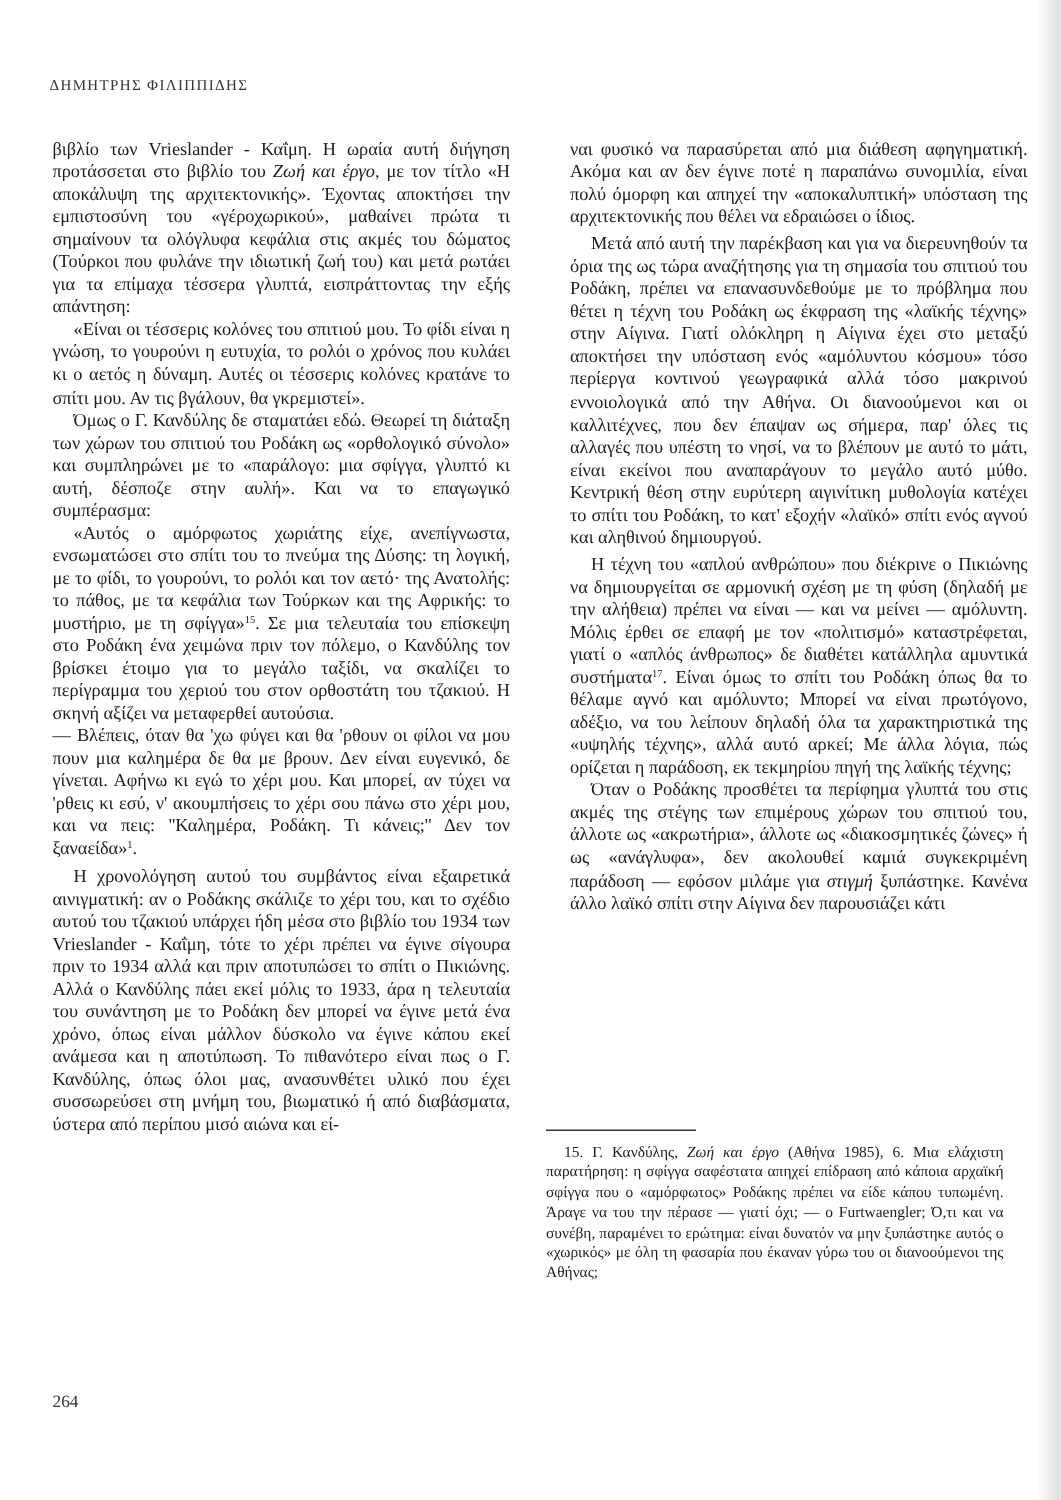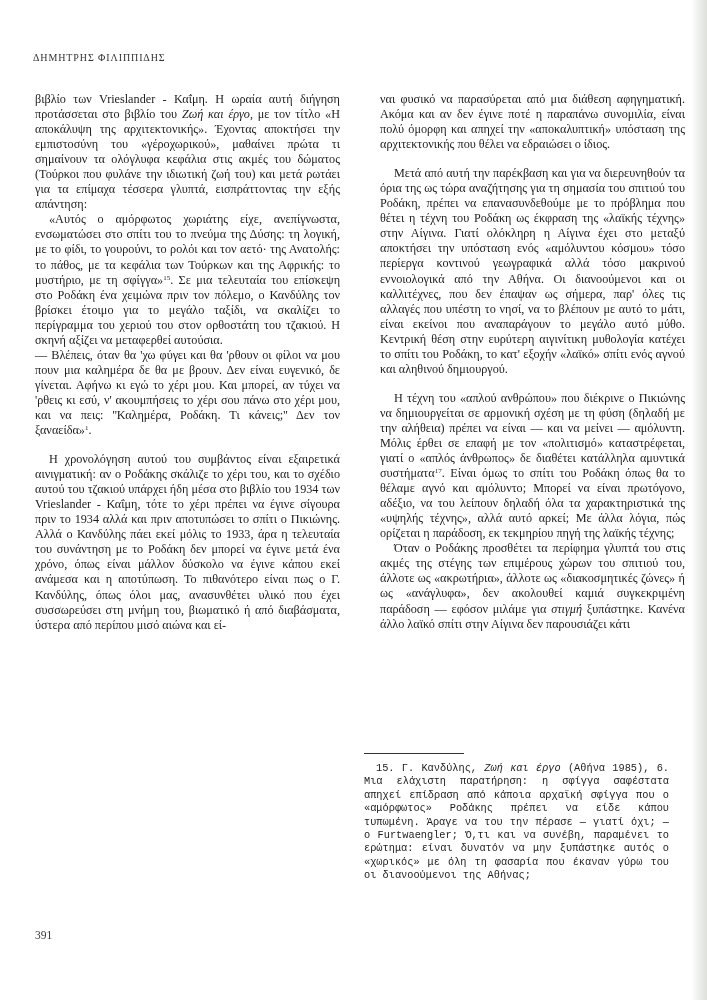--- a/index.html
+++ b/index.html
@@ -20,52 +20,54 @@
   }
   .col {
     position: absolute; top: 92px; width: 305px;
     font-size: 12.2px; line-height: 15.05px;
     text-align: justify; hyphens: manual;
   }
   .col-left { left: 35px; }
   .col-right { left: 380px; }
   .col p { margin: 0; text-indent: 14px; }
   .col p.noindent { text-indent: 0; }
-  .col p.gap { margin-top: 14px; }
+  .col p.gap { margin-top: 3px; }
   sup { font-size: 7px; vertical-align: 4px; line-height: 0; }
   i { font-style: italic; }
   .footnotes {
     position: absolute; left: 364px; top: 753px; width: 305px;
-    font-size: 10.3px; line-height: 13.4px; text-align: justify; font-family: Liberation Mono, monospace;
+    font-size: 10.3px; line-height: 13.4px; text-align: justify;
   }
   .fn-rule { width: 100px; border-top: 1px solid #333; margin-bottom: 8px; }
   .footnotes p { margin: 0 0 6px 0; text-indent: 12px; }
   .page-number {
     position: absolute; left: 35px; top: 929px; font-size: 11.5px; color: #333;
   }
 </style>
 </head>
 <body>
 
 <div class="right-edge"></div>
 
 <div class="running-head">ΔΗΜΗΤΡΗΣ ΦΙΛΙΠΠΙΔΗΣ</div>
 
 <div class="col col-left">
   <p class="noindent"><span>βιβλίο των Vrieslander - Καΐμη. Η ωραία αυτή διήγηση προτάσσεται στο βιβλίο του </span><i>Ζωή και έργο</i><span>, με τον τίτλο «Η αποκάλυψη της αρχιτεκτονικής». Έχοντας αποκτήσει την εμπιστοσύνη του «γέροχωρικού», μαθαίνει πρώτα τι σημαίνουν τα ολόγλυφα κεφάλια στις ακμές του δώματος (Τούρκοι που φυλάνε την ιδιωτική ζωή του) και μετά ρωτάει για τα επίμαχα τέσσερα γλυπτά, εισπράττοντας την εξής απάντηση:</span></p>
+  <p><span>«Είναι οι τέσσερις κολόνες του σπιτιού μου. Το φίδι είναι η γνώση, το γουρούνι η ευτυχία, το ρολόι ο χρόνος που κυλάει κι ο αετός η δύναμη. Αυτές οι τέσσερις κολόνες κρατάνε το σπίτι μου. Αν τις βγάλουν, θα γκρεμιστεί».</span></p>
+  <p><span>Όμως ο Γ. Κανδύλης δε σταματάει εδώ. Θεωρεί τη διάταξη των χώρων του σπιτιού του Ροδάκη ως «ορθολογικό σύνολο» και συμπληρώνει με το «παράλογο: μια σφίγγα, γλυπτό κι αυτή, δέσποζε στην αυλή». Και να το επαγωγικό συμπέρασμα:</span></p>
   <p><span>«Αυτός ο αμόρφωτος χωριάτης είχε, ανεπίγνωστα, ενσωματώσει στο σπίτι του το πνεύμα της Δύσης: τη λογική, με το φίδι, το γουρούνι, το ρολόι και τον αετό· της Ανατολής: το πάθος, με τα κεφάλια των Τούρκων και της Αφρικής: το μυστήριο, με τη σφίγγα»</span><sup>15</sup><span>. Σε μια τελευταία του επίσκεψη στο Ροδάκη ένα χειμώνα πριν τον πόλεμο, ο Κανδύλης τον βρίσκει έτοιμο για το μεγάλο ταξίδι, να σκαλίζει το περίγραμμα του χεριού του στον ορθοστάτη του τζακιού. Η σκηνή αξίζει να μεταφερθεί αυτούσια.</span></p>
   <p class="noindent"><span>— Βλέπεις, όταν θα 'χω φύγει και θα 'ρθουν οι φίλοι να μου πουν μια καλημέρα δε θα με βρουν. Δεν είναι ευγενικό, δε γίνεται. Αφήνω κι εγώ το χέρι μου. Και μπορεί, αν τύχει να 'ρθεις κι εσύ, ν' ακουμπήσεις το χέρι σου πάνω στο χέρι μου, και να πεις: ''Καλημέρα, Ροδάκη. Τι κάνεις;'' Δεν τον ξαναείδα»</span><sup>1</sup><span>.</span></p>
   <p class="gap"><span>Η χρονολόγηση αυτού του συμβάντος είναι εξαιρετικά αινιγματική: αν ο Ροδάκης σκάλιζε το χέρι του, και το σχέδιο αυτού του τζακιού υπάρχει ήδη μέσα στο βιβλίο του 1934 των Vrieslander - Καΐμη, τότε το χέρι πρέπει να έγινε σίγουρα πριν το 1934 αλλά και πριν αποτυπώσει το σπίτι ο Πικιώνης. Αλλά ο Κανδύλης πάει εκεί μόλις το 1933, άρα η τελευταία του συνάντηση με το Ροδάκη δεν μπορεί να έγινε μετά ένα χρόνο, όπως είναι μάλλον δύσκολο να έγινε κάπου εκεί ανάμεσα και η αποτύπωση. Το πιθανότερο είναι πως ο Γ. Κανδύλης, όπως όλοι μας, ανασυνθέτει υλικό που έχει συσσωρεύσει στη μνήμη του, βιωματικό ή από διαβάσματα, ύστερα από περίπου μισό αιώνα και εί-</span></p>
 </div>
 
 <div class="col col-right">
   <p class="noindent"><span>ναι φυσικό να παρασύρεται από μια διάθεση αφηγηματική. Ακόμα και αν δεν έγινε ποτέ η παραπάνω συνομιλία, είναι πολύ όμορφη και απηχεί την «αποκαλυπτική» υπόσταση της αρχιτεκτονικής που θέλει να εδραιώσει ο ίδιος.</span></p>
   <p class="gap"><span>Μετά από αυτή την παρέκβαση και για να διερευνηθούν τα όρια της ως τώρα αναζήτησης για τη σημασία του σπιτιού του Ροδάκη, πρέπει να επανασυνδεθούμε με το πρόβλημα που θέτει η τέχνη του Ροδάκη ως έκφραση της «λαϊκής τέχνης» στην Αίγινα. Γιατί ολόκληρη η Αίγινα έχει στο μεταξύ αποκτήσει την υπόσταση ενός «αμόλυντου κόσμου» τόσο περίεργα κοντινού γεωγραφικά αλλά τόσο μακρινού εννοιολογικά από την Αθήνα. Οι διανοούμενοι και οι καλλιτέχνες, που δεν έπαψαν ως σήμερα, παρ' όλες τις αλλαγές που υπέστη το νησί, να το βλέπουν με αυτό το μάτι, είναι εκείνοι που αναπαράγουν το μεγάλο αυτό μύθο. Κεντρική θέση στην ευρύτερη αιγινίτικη μυθολογία κατέχει το σπίτι του Ροδάκη, το κατ' εξοχήν «λαϊκό» σπίτι ενός αγνού και αληθινού δημιουργού.</span></p>
   <p class="gap"><span>Η τέχνη του «απλού ανθρώπου» που διέκρινε ο Πικιώνης να δημιουργείται σε αρμονική σχέση με τη φύση (δηλαδή με την αλήθεια) πρέπει να είναι — και να μείνει — αμόλυντη. Μόλις έρθει σε επαφή με τον «πολιτισμό» καταστρέφεται, γιατί ο «απλός άνθρωπος» δε διαθέτει κατάλληλα αμυντικά συστήματα</span><sup>17</sup><span>. Είναι όμως το σπίτι του Ροδάκη όπως θα το θέλαμε αγνό και αμόλυντο; Μπορεί να είναι πρωτόγονο, αδέξιο, να του λείπουν δηλαδή όλα τα χαρακτηριστικά της «υψηλής τέχνης», αλλά αυτό αρκεί; Με άλλα λόγια, πώς ορίζεται η παράδοση, εκ τεκμηρίου πηγή της λαϊκής τέχνης;</span></p>
   <p><span>Όταν ο Ροδάκης προσθέτει τα περίφημα γλυπτά του στις ακμές της στέγης των επιμέρους χώρων του σπιτιού του, άλλοτε ως «ακρωτήρια», άλλοτε ως «διακοσμητικές ζώνες» ή ως «ανάγλυφα», δεν ακολουθεί καμιά συγκεκριμένη παράδοση — εφόσον μιλάμε για </span><i>στιγμή</i><span> ξυπάστηκε. Κανένα άλλο λαϊκό σπίτι στην Αίγινα δεν παρουσιάζει κάτι</span></p>
 </div>
 
 <div class="footnotes">
   <div class="fn-rule"></div>
   <p><span>15. Γ. Κανδύλης, </span><i>Ζωή και έργο</i><span> (Αθήνα 1985), 6. Μια ελάχιστη παρατήρηση: η σφίγγα σαφέστατα απηχεί επίδραση από κάποια αρχαϊκή σφίγγα που ο «αμόρφωτος» Ροδάκης πρέπει να είδε κάπου τυπωμένη. Άραγε να του την πέρασε — γιατί όχι; — ο Furtwaengler; Ό,τι και να συνέβη, παραμένει το ερώτημα: είναι δυνατόν να μην ξυπάστηκε αυτός ο «χωρικός» με όλη τη φασαρία που έκαναν γύρω του οι διανοούμενοι της Αθήνας;</span></p>
 </div>
 
-<div class="page-number">391</div>
+<div class="page-number">264</div>
 
 </body></html>

